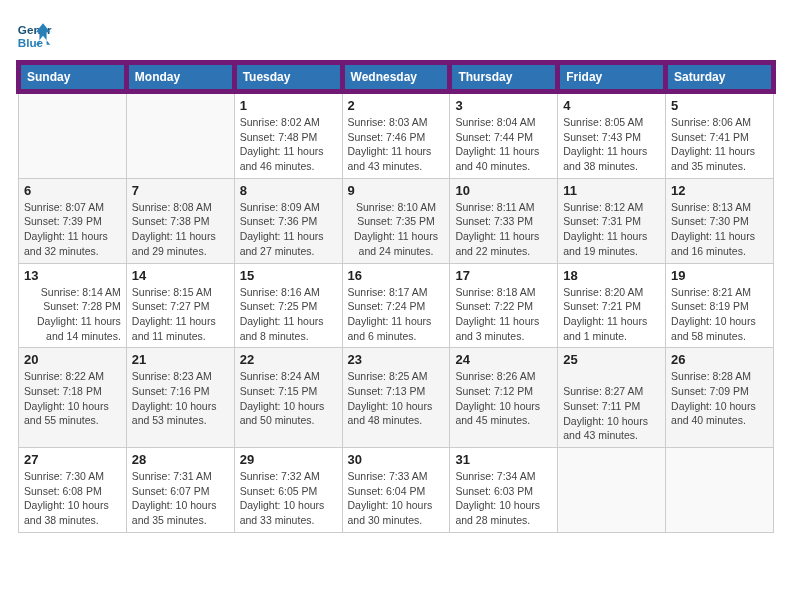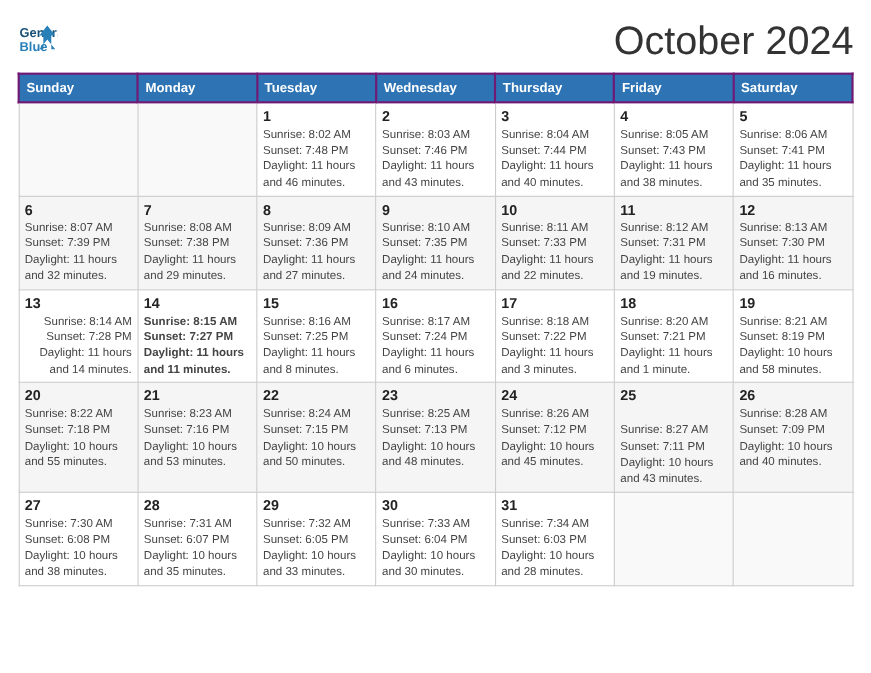--- a/index.html
+++ b/index.html
@@ -42,21 +42,21 @@
       border-collapse: collapse;
       font-size: 11px;
     }
     .calendar th {
       background-color: #2e74b5;
       color: #fff;
       padding: 5px 6px;
       text-align: left;
       font-size: 12px;
       font-weight: bold;
-      border: 2px solid #701a75;
+      border: 5px solid #701a75;
     }
     .calendar td {
       border: 1px solid #ccc;
       vertical-align: top;
       padding: 4px 5px;
       width: 108px;
       min-height: 80px;
       background: #fff;
     }
     .calendar td.empty {
@@ -82,21 +82,20 @@
 
 <div class="header-area">
   <div class="logo">
     <svg class="logo-icon" viewBox="0 0 40 40">
       <text x="2" y="20" font-size="13" font-weight="bold" fill="#1a5276">General</text>
       <text x="2" y="34" font-size="13" font-weight="bold" fill="#2980b9">Blue</text>
       <polygon points="30,8 38,18 34,18 34,32 38,32 30,22 22,32 26,32 26,18 22,18" fill="#2980b9"></polygon>
     </svg>
   </div>
   <div class="title-area">
-    <div class="month-title">October 2024</div>
   </div>
 </div>
 
 <table class="calendar">
   <thead>
     <tr>
     <th>Sunday</th>
         <th>Monday</th>
         <th>Tuesday</th>
         <th>Wednesday</th>
@@ -154,21 +153,21 @@
 Daylight: 11 hours and 29 minutes.</div>
         </td>
         <td>
           <div class="day-num">8</div>
           <div class="day-info" style="white-space: pre-line;">Sunrise: 8:09 AM
 Sunset: 7:36 PM
 Daylight: 11 hours and 27 minutes.</div>
         </td>
         <td>
           <div class="day-num">9</div>
-          <div class="day-info" style="white-space: pre-line;">Sunrise: 8:10 AM
+          <div class="day-info" style="white-space: pre-line; text-align: center;">Sunrise: 8:10 AM
 Sunset: 7:35 PM
 Daylight: 11 hours and 24 minutes.</div>
         </td>
         <td>
           <div class="day-num">10</div>
           <div class="day-info" style="white-space: pre-line;">Sunrise: 8:11 AM
 Sunset: 7:33 PM
 Daylight: 11 hours and 22 minutes.</div>
         </td>
         <td>
@@ -186,21 +185,21 @@
       </tr>
       <tr>
         <td>
           <div class="day-num">13</div>
           <div class="day-info" style="white-space: pre-line; text-align: right;">Sunrise: 8:14 AM
 Sunset: 7:28 PM
 Daylight: 11 hours and 14 minutes.</div>
         </td>
         <td>
           <div class="day-num">14</div>
-          <div class="day-info" style="white-space: pre-line; font-weight: bold;">Sunrise: 8:15 AM
+          <div class="day-info" style="white-space: pre-line;">Sunrise: 8:15 AM
 Sunset: 7:27 PM
 Daylight: 11 hours and 11 minutes.</div>
         </td>
         <td>
           <div class="day-num">15</div>
           <div class="day-info" style="white-space: pre-line;">Sunrise: 8:16 AM
 Sunset: 7:25 PM
 Daylight: 11 hours and 8 minutes.</div>
         </td>
         <td>

